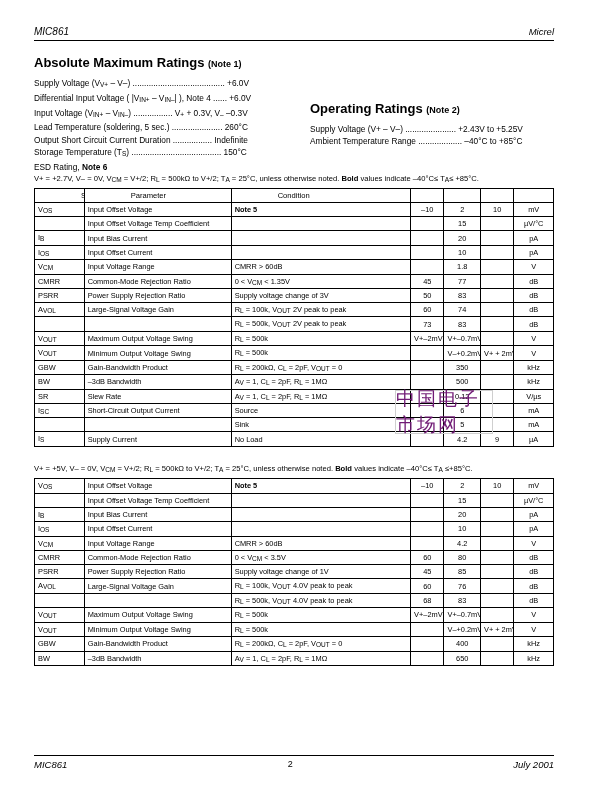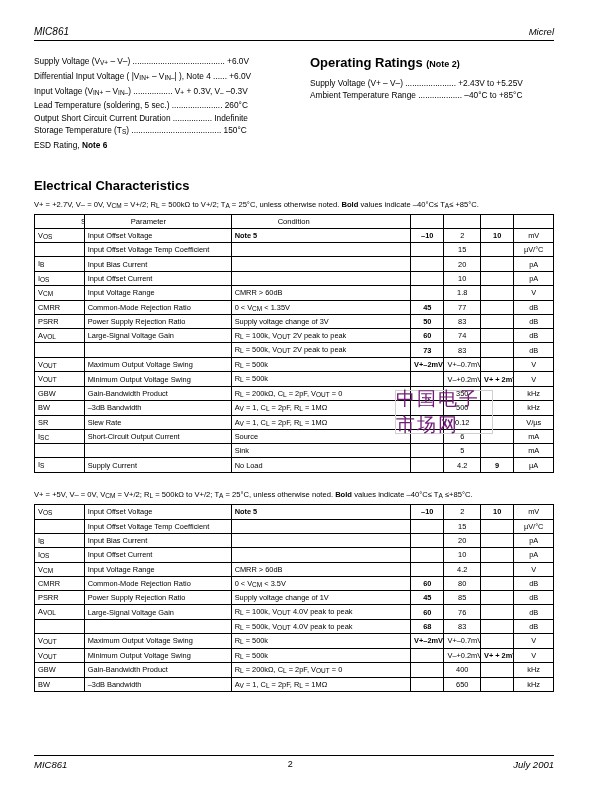--- a/index.html
+++ b/index.html
@@ -33,21 +33,21 @@
   }
   .header .left { font-size: 10px; }
   .header .right { font-size: 9.5px; }
 
   
   .ratings-row {
     display: flex;
     margin-top: 14px;
   }
   .ratings-col { width: 50%; box-sizing: border-box; }
-  .ratings-col.right { padding-left: 16px; }
+  .ratings-col.right { padding-left: 16px; margin-top: 46px; }
   .sec-title {
     font-size: 13px;
     font-weight: bold;
     margin-bottom: 7px;
   }
   .sec-title .note {
     font-size: 9px;
     font-weight: bold;
   }
   .rline {
@@ -88,21 +88,21 @@
     white-space: nowrap;
   }
   table.ec th {
     font-weight: normal;
     text-align: left;
     font-size: 7.6px;
     padding-left: 46px;
   }
   table.ec th.c, table.ec td.c { text-align: center; }
   td.sym { font-size: 7.8px; }
-  td.bold, th.bold { font-weight: bold; }
+  td.bold, th.bold { font-weight: normal; }
   td.small { font-size: 6.3px; }
   .col-sym   { width: 49px; }
   .col-par   { width: 145px; }
   .col-cond  { width: 177px; }
   .col-min   { width: 33px; }
   .col-typ   { width: 36px; }
   .col-max   { width: 33px; }
   .col-unit  { width: 39px; }
 
   .spacer { height: 17px; }
@@ -144,20 +144,24 @@
 
 <div class="page">
 
   <div class="header">
     <div class="left">MIC861</div>
     <div class="right">Micrel</div>
   </div>
 
   <div class="ratings-row">
     <div class="ratings-col">
+      <div class="sec-title">
+        <span>Absolute Maximum Ratings</span>
+        <span class="note">(Note 1)</span>
+      </div>
       <div>
           <div class="rline">Supply Voltage (V<sub>V+</sub> – V–) ........................................ +6.0V</div>
           <div class="rline">Differential Input Voltage ( |V<sub>IN+</sub> – V<sub>IN–</sub>| ), Note 4 ...... +6.0V</div>
           <div class="rline">Input Voltage (V<sub>IN+</sub> – V<sub>IN–</sub>) ................. V<sub>+</sub> + 0.3V, V<sub>–</sub> –0.3V</div>
           <div class="rline">Lead Temperature (soldering, 5 sec.) ...................... 260°C</div>
           <div class="rline">Output Short Circuit Current Duration ................. Indefinite</div>
           <div class="rline">Storage Temperature (T<sub>S</sub>) ....................................... 150°C</div>
           <div class="rline">ESD Rating, <b>Note 6</b></div>
         </div>
     </div>
@@ -166,21 +170,20 @@
         <span>Operating Ratings</span>
         <span class="note">(Note 2)</span>
       </div>
       <div>
           <div class="rline">Supply Voltage (V+ – V–) ...................... +2.43V to +5.25V</div>
           <div class="rline">Ambient Temperature Range ................... –40°C to +85°C</div>
         </div>
     </div>
   </div>
 
-  <div class="ec-title">Electrical Characteristics</div>
 
   <div class="cond-line">V+ = +2.7V, V– = 0V, V<sub>CM</sub> = V+/2; R<sub>L</sub> = 500kΩ to V+/2; T<sub>A</sub> = 25°C, unless otherwise noted. <b>Bold</b> values indicate –40°C≤ T<sub>A</sub>≤ +85°C.</div>
 
   <table class="ec">
     <colgroup>
       <col class="col-sym">
         <col class="col-par">
         <col class="col-cond">
         <col class="col-min">
         <col class="col-typ">

